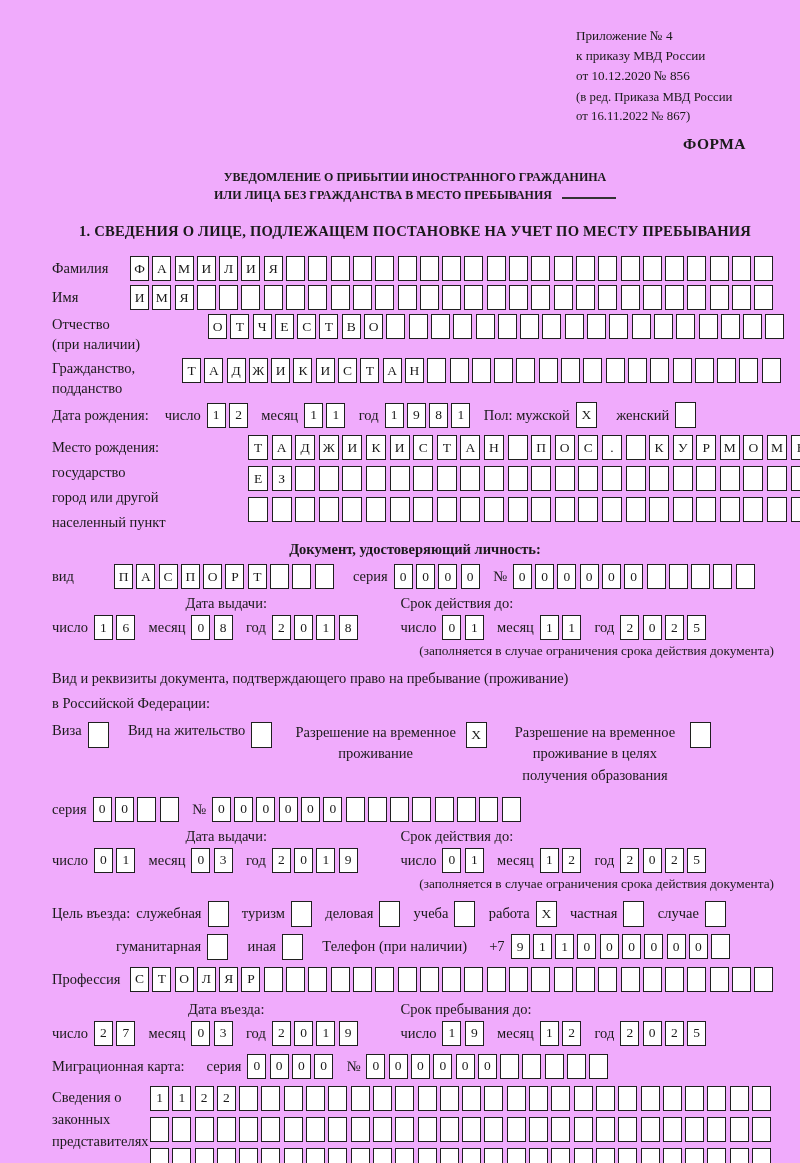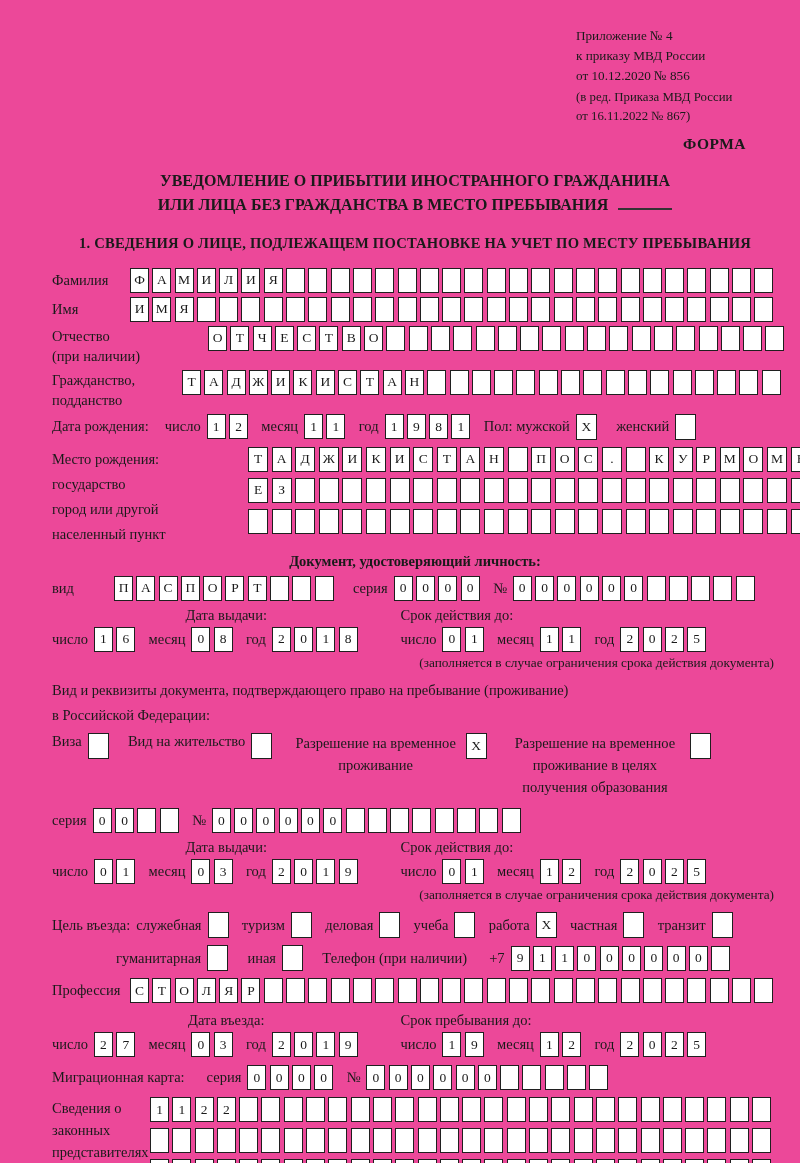--- a/index.html
+++ b/index.html
@@ -1,25 +1,25 @@
 <!DOCTYPE html>
 <html><head>
 <meta charset="utf-8">
 <style>
   html,body{margin:0;padding:0;background:#fff;}
   .page{
     position:relative;width:800px;height:1163px;box-sizing:border-box;
-    padding:26px 22px 0 52px;background:#ec4899;overflow:hidden;
+    padding:26px 22px 0 52px;background:#f0abfc;overflow:hidden;
     font-family:"Liberation Serif","DejaVu Serif",serif;color:#1a1a1a;font-size:14.5px;
   }
   
   .appendix{width:196px;margin-left:auto;margin-right:6px;line-height:1.5;font-size:13.2px;}
   .appendix .ed{font-size:12.8px;margin-top:3px;line-height:1.45;}
   .forma{text-align:right;padding-right:32px;font-weight:bold;font-size:15.5px;margin-top:10px;letter-spacing:.5px;}
-  .title{ text-align:center;font-weight:bold;font-size:16px;margin-top:16px;line-height:1.45;}
+  .title{ text-align:center;font-weight:bold;font-size:12px;margin-top:16px;line-height:1.45;}
   .uline{display:inline-block;width:54px;border-bottom:2px solid #333;height:2px;margin-left:10px;}
   .sheading{font-weight:bold;font-size:14.6px;margin-top:19px;text-align:center;letter-spacing:.2px;}
   
   .frow{display:flex;align-items:center;margin-top:4px;}
   .frow.top{align-items:flex-start;}
   .lbl{margin-right:6px;white-space:nowrap;}
   .lbl2{line-height:20px;}
   .w72{width:72px;flex:0 0 72px;}
   .w124{width:124px;flex:0 0 124px;}
   .w150{width:150px;flex:0 0 150px;}
@@ -540,21 +540,21 @@
         <span class="cell"></span>
       </span>
     <span class="lbl ml10">работа</span>
     <span class="boxes cb">
         <span class="cell">X</span>
       </span>
     <span class="lbl ml10">частная</span>
     <span class="boxes cb">
         <span class="cell"></span>
       </span>
-    <span class="lbl ml10">транзит</span>
+    <span class="lbl ml10">случае</span>
     <span class="boxes cb">
         <span class="cell"></span>
       </span>
   </div>
 
   <div class="frow indent" style="margin-top:7px;">
     <span class="lbl">гуманитарная</span>
     <span class="boxes cb">
         <span class="cell"></span>
       </span>

